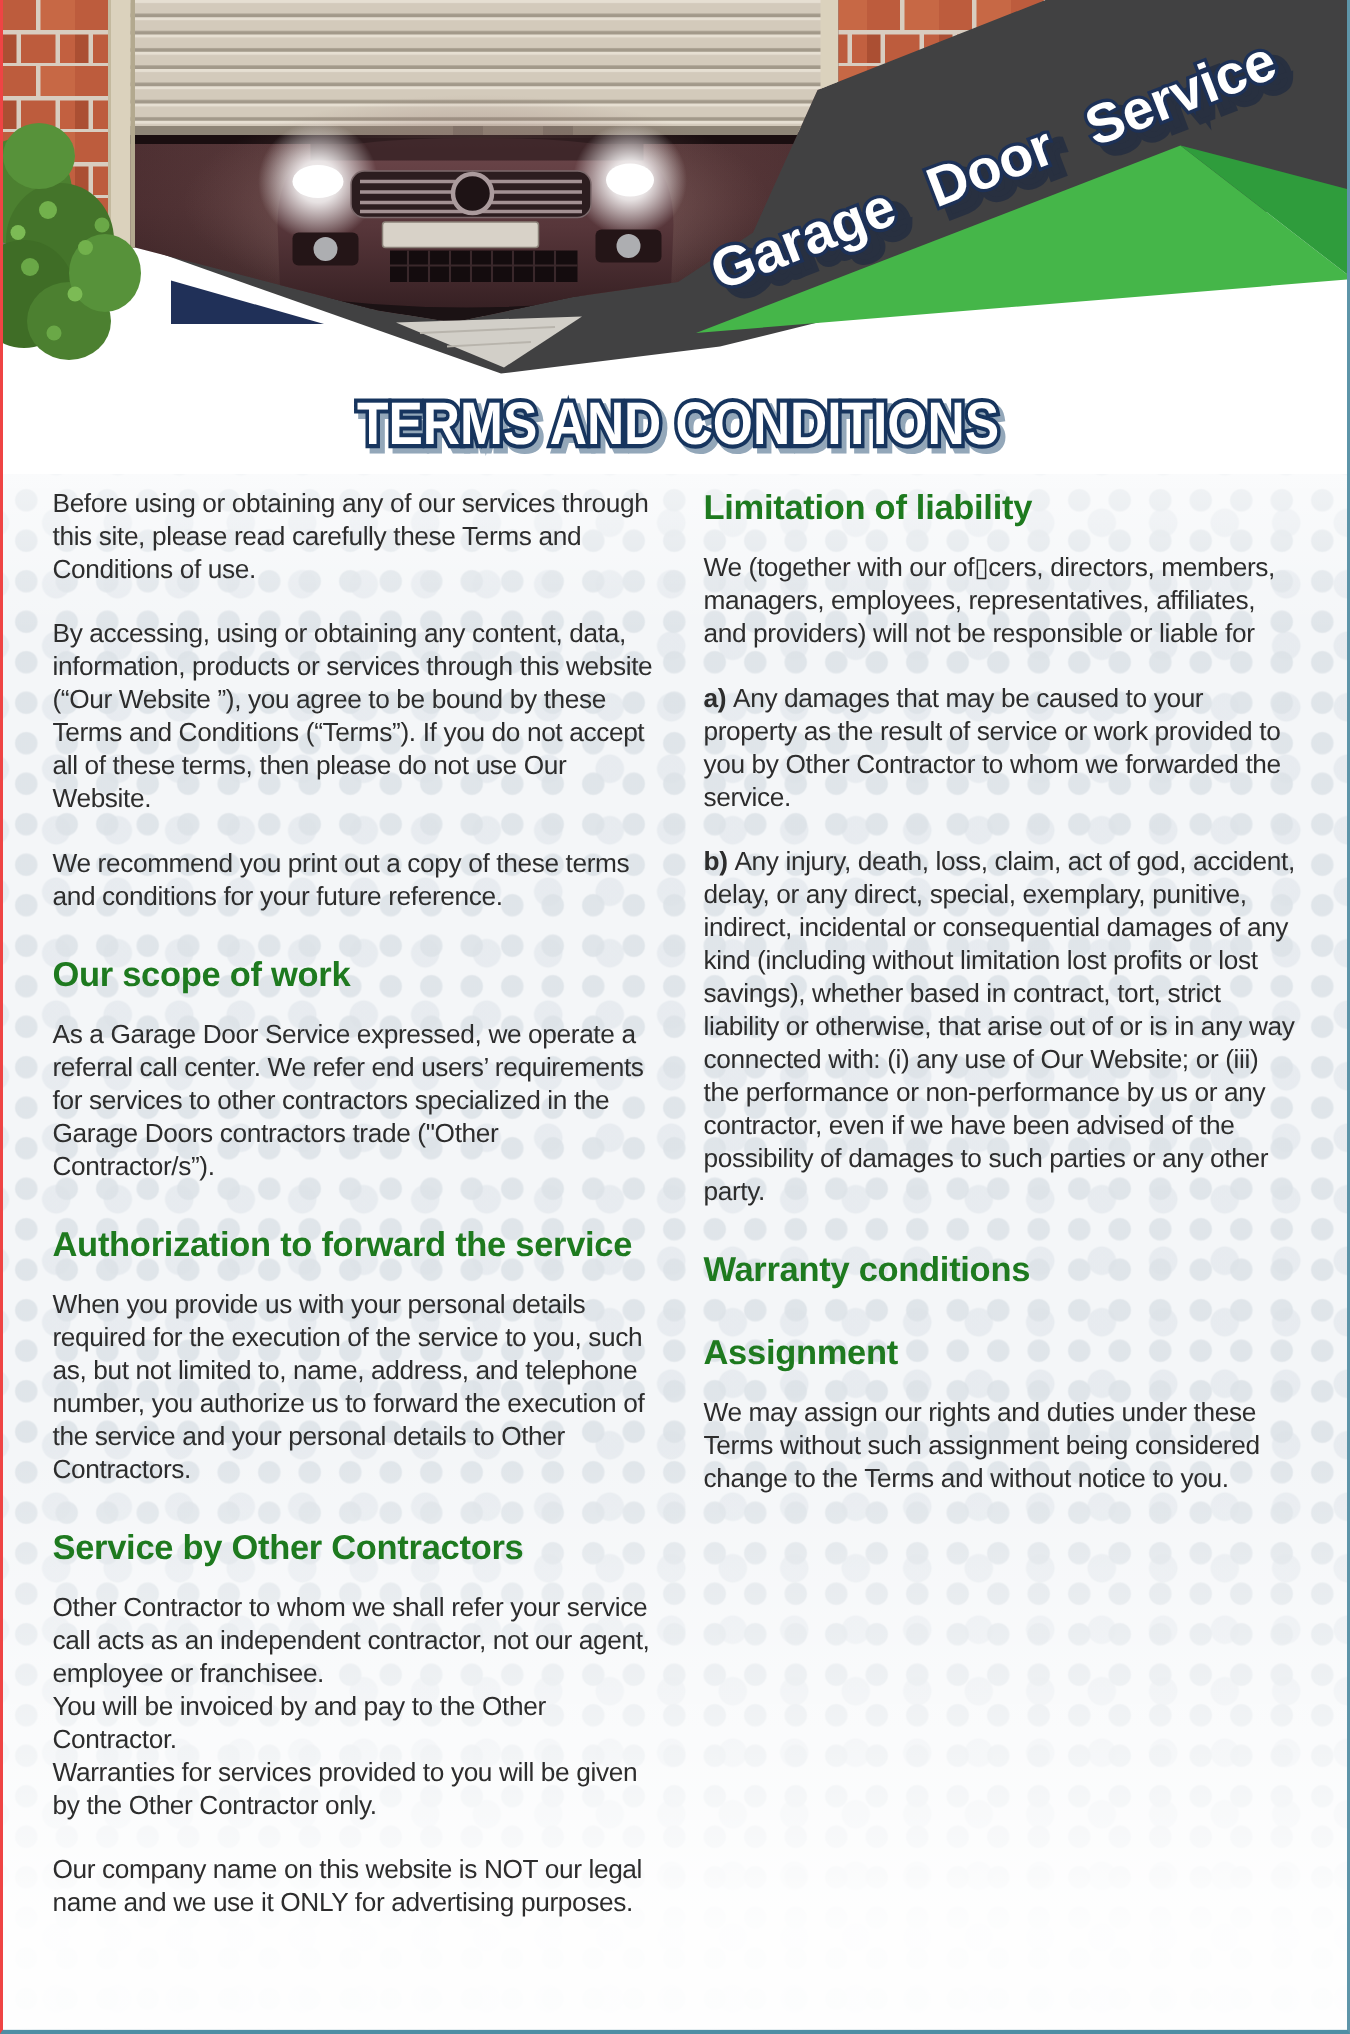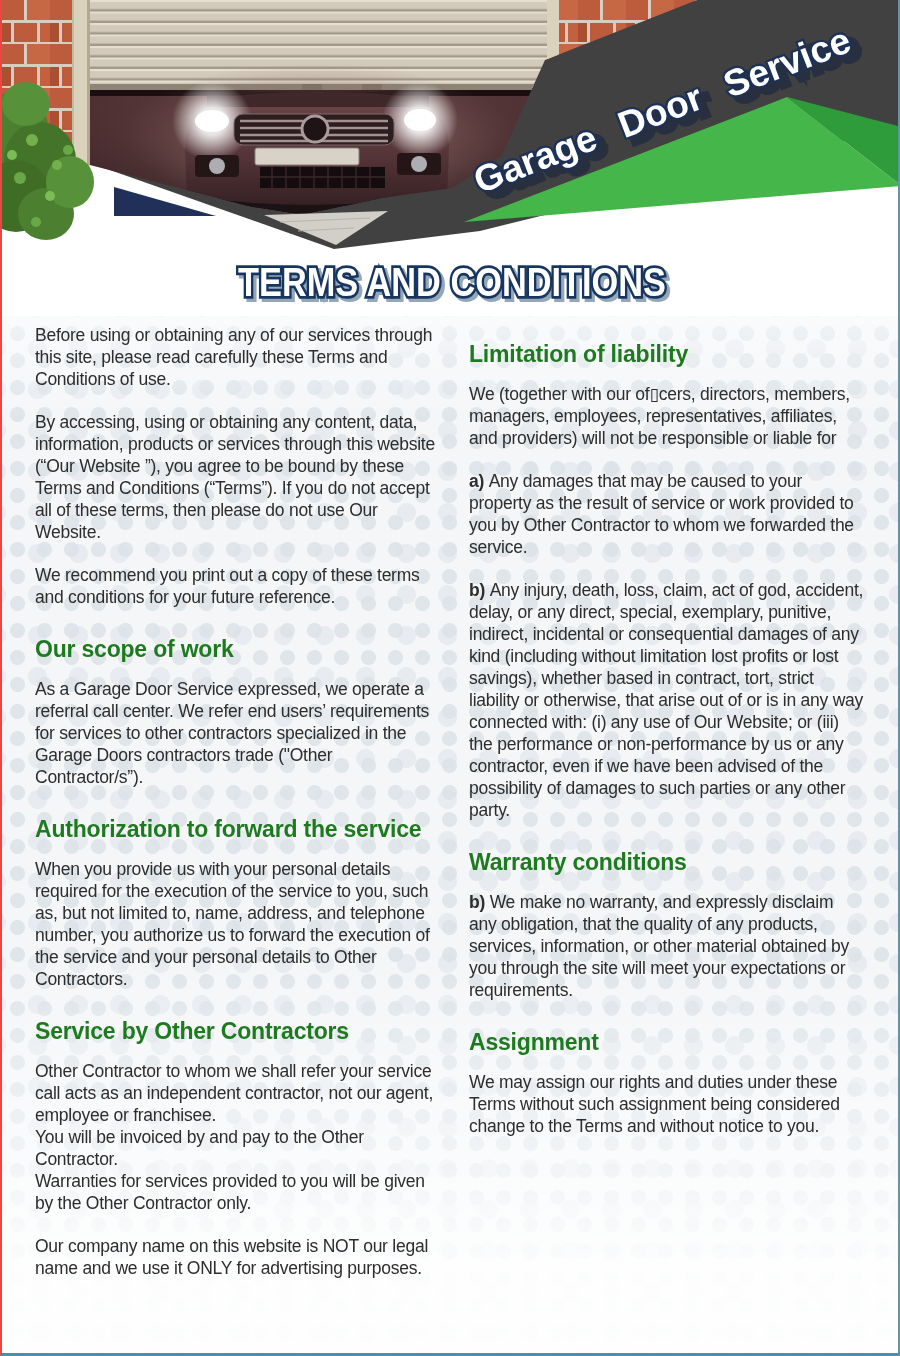--- a/index.html
+++ b/index.html
@@ -34,21 +34,21 @@
     display:flex;
     gap:30px;
   }
   .col{flex:0 0 auto;}
   .col-left{width:404px;}
   .col-right{width:395px;}
   .sec-heading{
     font-size:23px;line-height:28px;font-weight:bold;
     color:#1e7a1f;margin:27px 0 15px 0;letter-spacing:-0.2px;
   }
-  .col > .sec-heading:first-child{margin-top:16px;}
+  .col > .sec-heading:first-child{margin-top:0;}
   .para{margin:0 0 21px 0;}
   .line{
     font-size:17.5px;line-height:22px;color:#2d2d2d;letter-spacing:-0.25px;
   }
   .line b{font-weight:bold;}
 </style>
 </head>
 <body>
 
 <div class="page">
@@ -218,21 +218,20 @@
           <div class="line">We (together with our of▯cers, directors, members, managers, employees, representatives, affiliates, and providers) will not be responsible or liable for</div>
         </div>
         <div class="para">
           <div class="line"><b>a) </b>Any damages that may be caused to your property as the result of service or work provided to you by Other Contractor to whom we forwarded the service.</div>
         </div>
         <div class="para">
           <div class="line"><b>b) </b>Any injury, death, loss, claim, act of god, accident, delay, or any direct, special, exemplary, punitive, indirect, incidental or consequential damages of any kind (including without limitation lost profits or lost savings), whether based in contract, tort, strict liability or otherwise, that arise out of or is in any way connected with: (i) any use of Our Website; or (iii) the performance or non-performance by us or any contractor, even if we have been advised of the possibility of damages to such parties or any other party.</div>
         </div>
         <h2 class="sec-heading">Warranty conditions</h2>
         <div class="para">
-          <div class="line"><b>b) </b>We make no warranty, and expressly disclaim any obligation, that the quality of any products, services, information, or other material obtained by you through the site will meet your expectations or requirements.</div>
         </div>
         <h2 class="sec-heading">Assignment</h2>
         <div class="para">
           <div class="line">We may assign our rights and duties under these Terms without such assignment being considered change to the Terms and without notice to you.</div>
         </div>
       </div>
   </div>
 
 </div>
 

